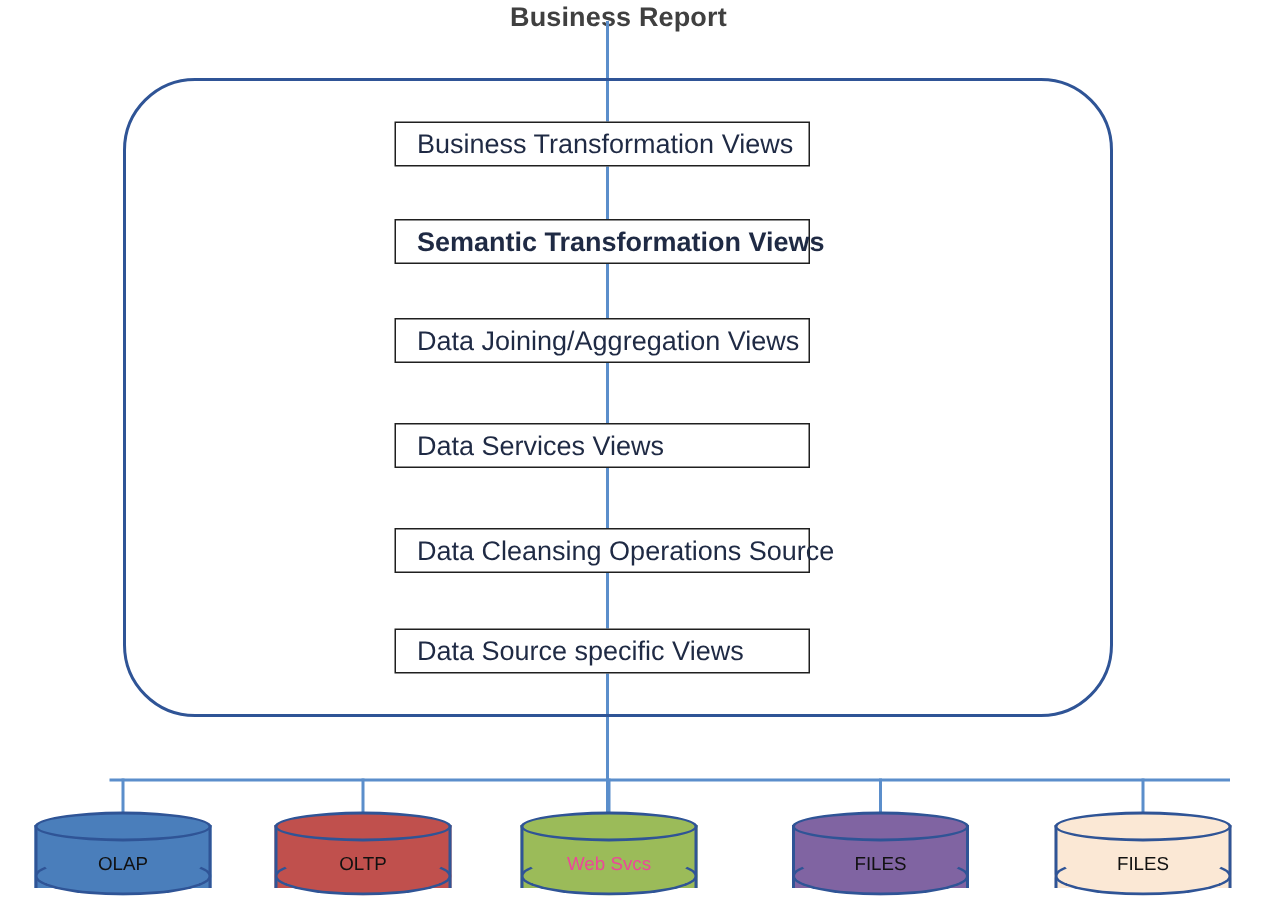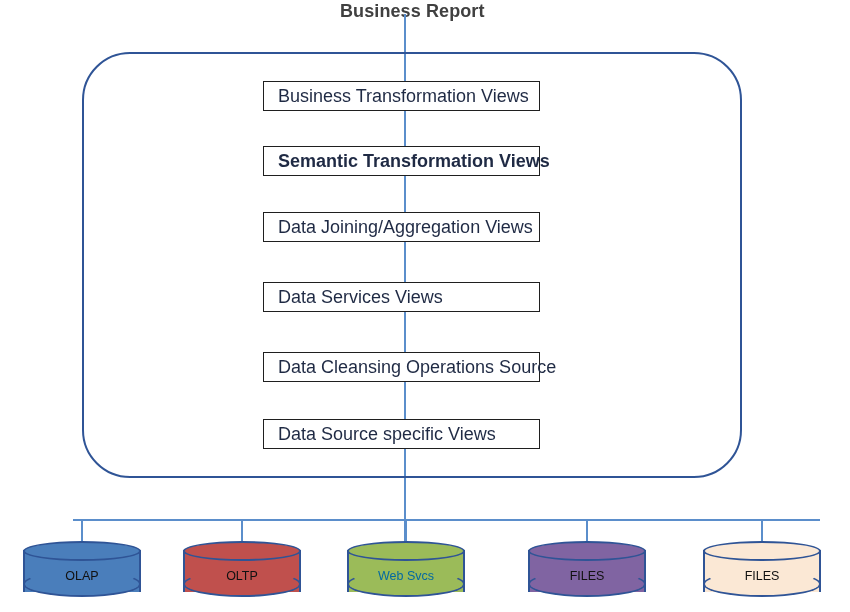--- a/index.html
+++ b/index.html
@@ -206,21 +206,21 @@
       <div class="cyl" style="left: 183px; top: 541px;">
         <div class="body" style="background: rgb(192, 80, 77);"></div>
         <div class="bottom-cap" style="background: rgb(192, 80, 77);"></div>
         <div class="top-cap" style="background: rgb(192, 80, 77);"></div>
         <div class="label" style="color: rgb(17, 17, 17);">OLTP</div>
       </div>
       <div class="cyl" style="left: 347px; top: 541px;">
         <div class="body" style="background: rgb(155, 187, 89);"></div>
         <div class="bottom-cap" style="background: rgb(155, 187, 89);"></div>
         <div class="top-cap" style="background: rgb(155, 187, 89);"></div>
-        <div class="label" style="color: #0369a1;">Web Svcs</div>
+        <div class="label" style="color: #ec4899;">Web Svcs</div>
       </div>
       <div class="cyl" style="left: 528px; top: 541px;">
         <div class="body" style="background: rgb(128, 100, 162);"></div>
         <div class="bottom-cap" style="background: rgb(128, 100, 162);"></div>
         <div class="top-cap" style="background: rgb(128, 100, 162);"></div>
         <div class="label" style="color: rgb(17, 17, 17);">FILES</div>
       </div>
       <div class="cyl" style="left: 703px; top: 541px;">
         <div class="body" style="background: rgb(251, 232, 213);"></div>
         <div class="bottom-cap" style="background: rgb(251, 232, 213);"></div>

